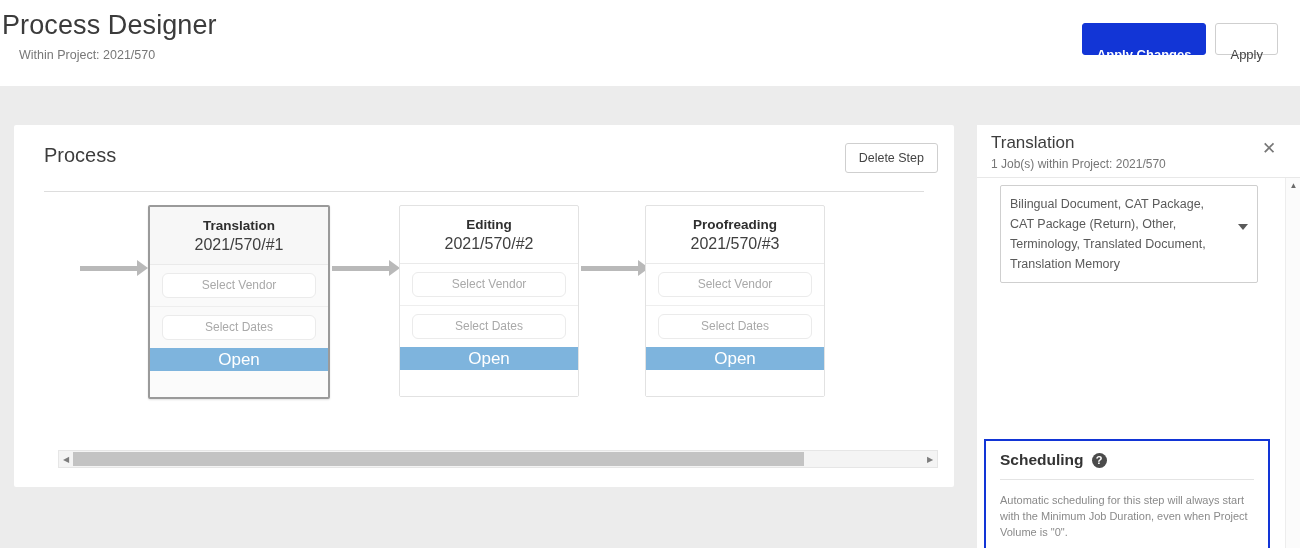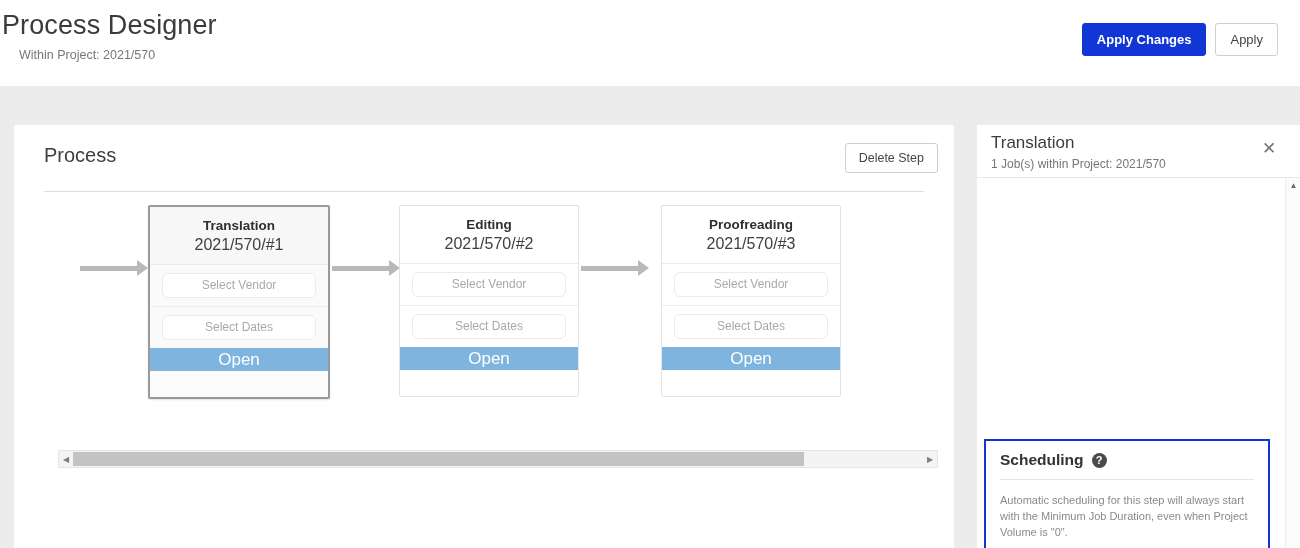--- a/index.html
+++ b/index.html
@@ -38,22 +38,22 @@
     position: absolute;
     right: 22px; top: 23px;
     display: flex;
     gap: 9px;
     align-items: center;
   }
   .btn {
     font-family: "Liberation Sans", sans-serif;
     font-size: 13px;
     border-radius: 3px;
-    padding: 0 14px;
-    height: 33px;
+    padding: 15px 14px;
+    height: 22px;
     line-height: 31px;
     cursor: pointer;
     border: 1px solid transparent;
     white-space: nowrap;
     display: inline-block;
   }
   .btn-primary {
     background: #1235d6;
     color: #ffffff;
     font-weight: 700;
@@ -70,21 +70,21 @@
     position: absolute;
     left: 0; top: 86px;
     width: 1300px; height: 462px;
     background: #ececec;
   }
 
   
   .process-card {
     position: absolute;
     left: 14px; top: 39px;
-    width: 940px; height: 424px;
+    width: 940px; height: 362px;
     background: #ffffff;
     border-radius: 2px;
   }
   .process-card-header {
     position: relative;
     height: 66px;
   }
   .process-title {
     position: absolute;
     left: 30px; top: 19px;
@@ -426,21 +426,21 @@
           <div class="step-field-wrap">
             <div class="step-field">Select Vendor</div>
           </div>
           <div class="step-field-wrap" style="border-bottom:none;">
             <div class="step-field">Select Dates</div>
           </div>
           <div class="step-status">Open</div>
           <div class="step-footer"></div>
         </div>
 
-        <div class="step" style="left:647px;">
+        <div class="step" style="left:631px;">
           <div class="step-head">
             <div class="step-name">Proofreading</div>
             <div class="step-code">2021/570/#3</div>
           </div>
           <div class="step-field-wrap">
             <div class="step-field">Select Vendor</div>
           </div>
           <div class="step-field-wrap" style="border-bottom:none;">
             <div class="step-field">Select Dates</div>
           </div>
@@ -462,20 +462,24 @@
 
   <div class="detail-panel">
     <div class="detail-header">
       <div class="detail-title">Translation</div>
       <div class="detail-sub">1 Job(s) within Project: 2021/570</div>
       <div class="close-icon">✕</div>
     </div>
 
     <div class="detail-body">
 
+      <div class="multiselect">
+        <span>Bilingual Document, CAT Package, CAT Package (Return), Other, Terminology, Translated Document, Translation Memory</span>
+        <span class="caret"></span>
+      </div>
 
       <div class="scheduling-box">
         <div class="sched-title-row">
           <span class="sched-title">Scheduling</span>
           <span class="help-icon">?</span>
         </div>
 
         <div class="sched-note">Automatic scheduling for this step will always start with the Minimum Job Duration, even when Project Volume is "0".</div>
 
       </div>

